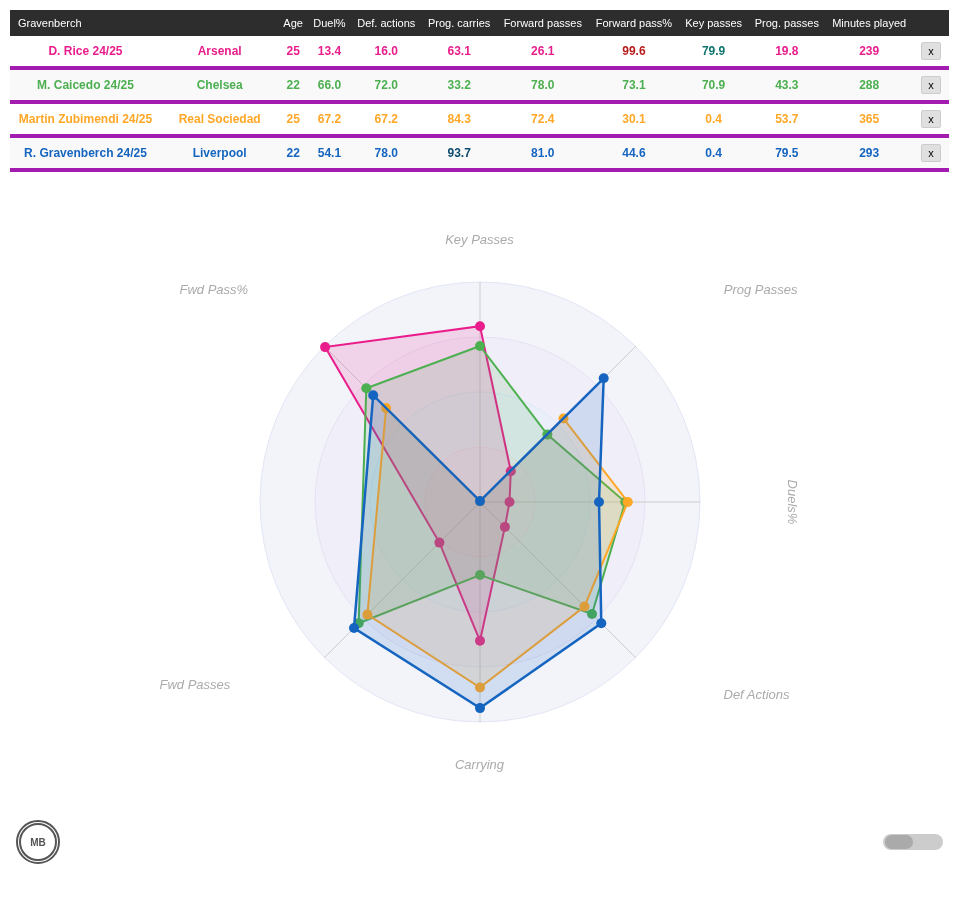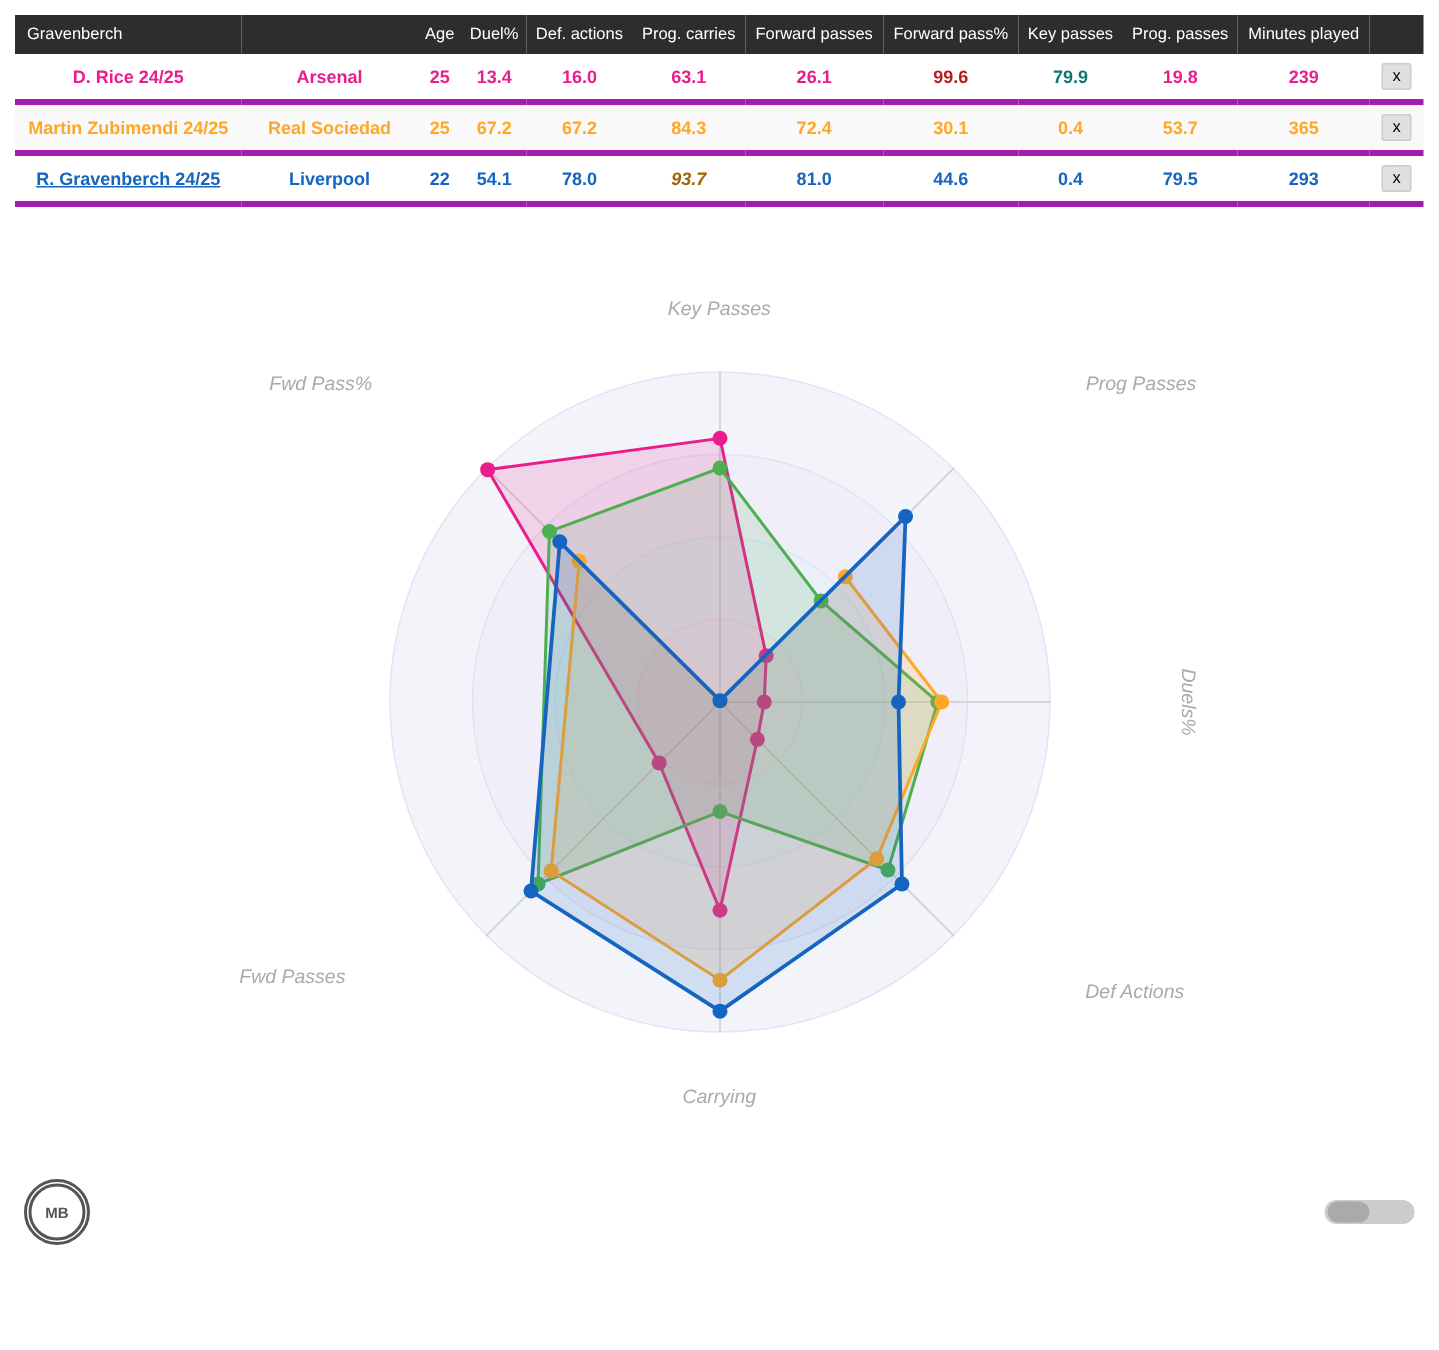--- a/index.html
+++ b/index.html
@@ -158,40 +158,54 @@
           <td style="color: rgb(233, 30, 140);">16.0</td>
           <td style="color: rgb(233, 30, 140);">63.1</td>
           <td style="color: rgb(233, 30, 140);">26.1</td>
           <td style="color: #b91c1c;">99.6</td>
           <td style="color: #0f766e;">79.9</td>
           <td style="color: rgb(233, 30, 140);">19.8</td>
           <td style="color: rgb(233, 30, 140);">239</td>
           <td><button class="btn-x">x</button></td>
         </tr>
         <tr>
+          <td style="color: rgb(76, 175, 80); text-align: center;">M. Caicedo 24/25</td>
+          <td style="color: rgb(76, 175, 80); text-align: center;">Chelsea</td>
+          <td style="color: rgb(76, 175, 80);">22</td>
+          <td style="color: rgb(76, 175, 80);">66.0</td>
+          <td style="color: rgb(76, 175, 80);">72.0</td>
+          <td style="color: rgb(76, 175, 80);">33.2</td>
+          <td style="color: rgb(76, 175, 80);">78.0</td>
+          <td style="color: rgb(76, 175, 80);">73.1</td>
+          <td style="color: rgb(76, 175, 80);">70.9</td>
+          <td style="color: rgb(76, 175, 80);">43.3</td>
+          <td style="color: rgb(76, 175, 80);">288</td>
+          <td><button class="btn-x">x</button></td>
+        </tr>
+        <tr>
           <td style="color: rgb(255, 167, 38); text-align: center;">Martin Zubimendi 24/25</td>
           <td style="color: rgb(255, 167, 38); text-align: center;">Real Sociedad</td>
           <td style="color: rgb(255, 167, 38);">25</td>
           <td style="color: rgb(255, 167, 38);">67.2</td>
           <td style="color: rgb(255, 167, 38);">67.2</td>
           <td style="color: rgb(255, 167, 38);">84.3</td>
           <td style="color: rgb(255, 167, 38);">72.4</td>
           <td style="color: rgb(255, 167, 38);">30.1</td>
           <td style="color: rgb(255, 167, 38);">0.4</td>
           <td style="color: rgb(255, 167, 38);">53.7</td>
           <td style="color: rgb(255, 167, 38);">365</td>
           <td><button class="btn-x">x</button></td>
         </tr>
         <tr>
-          <td style="color: rgb(21, 101, 192); text-align: center; text-decoration: underline;">R. Gravenberch 24/25</td>
+          <td style="color: rgb(21, 101, 192); text-align: center;">R. Gravenberch 24/25</td>
           <td style="color: rgb(21, 101, 192); text-align: center;">Liverpool</td>
           <td style="color: rgb(21, 101, 192);">22</td>
           <td style="color: rgb(21, 101, 192);">54.1</td>
           <td style="color: rgb(21, 101, 192);">78.0</td>
-          <td style="color: #a16207; font-style: italic;">93.7</td>
+          <td style="color: #0c4a6e;">93.7</td>
           <td style="color: rgb(21, 101, 192);">81.0</td>
           <td style="color: rgb(21, 101, 192);">44.6</td>
           <td style="color: rgb(21, 101, 192);">0.4</td>
           <td style="color: rgb(21, 101, 192);">79.5</td>
           <td style="color: rgb(21, 101, 192);">293</td>
           <td><button class="btn-x">x</button></td>
         </tr>
       </tbody>
   </table>
 </div>

